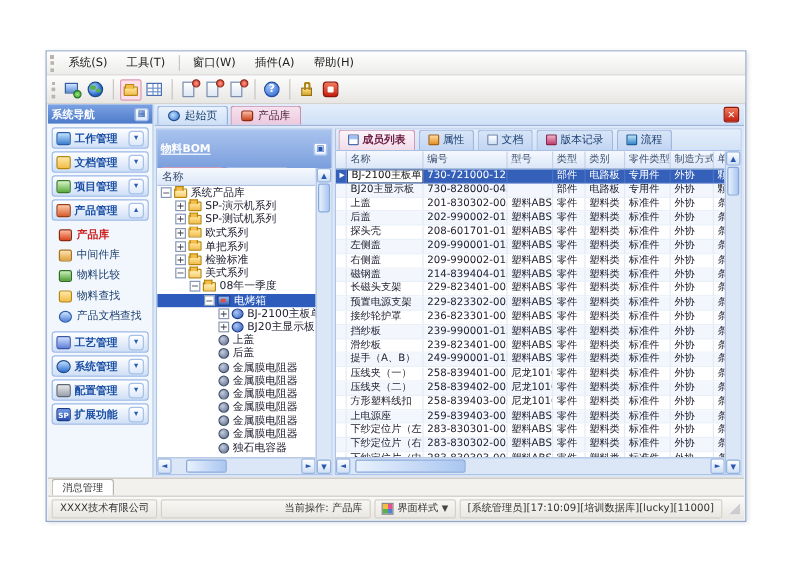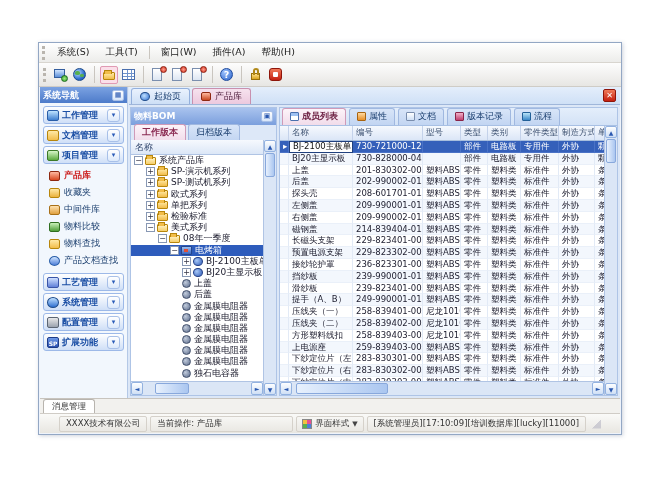--- a/index.html
+++ b/index.html
@@ -90,22 +90,22 @@
   .dtab.active { background:linear-gradient(#f6e2ee,#ecc9de); border-color:#c890ae; color:#50203e; }
   .dt-icon { width:10px; height:9px; border-radius:2px; }
   [data-name="startpage-icon"] { background:radial-gradient(circle at 40% 40%, #bfe0ff, #2f6fd0); border:1px solid #1c4a8a; border-radius:50%; }
   [data-name="product-tab-icon"] { background:linear-gradient(#ffb9a0,#c84820); border:1px solid #8e2810; }
   .strip-close { position:absolute; right:4px; top:2px; width:13px; height:13px; border-radius:2px;
                  background:linear-gradient(#f07a5a,#c41f10); border:1px solid #8e150a; color:#fff;
                  font-size:8px; line-height:11px; text-align:center; font-weight:bold; }
 
   
   .bom { position:absolute; left:1px; top:20px; width:147px; bottom:2px; background:#f2f7fd; border:1px solid #aec4e6; }
-  .panel-title { height:17px; background:linear-gradient(#a9c3ee,#7b9fdd); color:#fff; font-size:9px; font-weight:bold;
-                 display:flex; align-items:center; justify-content:space-between; padding:0 3px; }
+  .panel-title { height:32px; background:linear-gradient(#a9c3ee,#7b9fdd); color:#fff; font-size:9px; font-weight:bold;
+                 display:flex; align-items:center; justify-content:space-between; padding:0 3px;text-decoration:underline; }
   .vtabs { height:17px; display:flex; align-items:flex-end; padding-left:3px; background:#dde8f8; border-bottom:1px solid #aac2e8; }
   .vtab { font-size:9px; padding:1px 7px 2px; border:1px solid #a0b8e0; border-bottom:none; border-radius:3px 3px 0 0;
           background:linear-gradient(#d8e5f8,#c2d5f2); color:#1a3e6e; margin-right:2px; }
   .vtab.active { background:linear-gradient(#fdf4f9,#f1dcea); color:#8a2a52; font-weight:bold; border-color:#cf9ab8; }
   .tree-wrap { position:absolute; left:0; right:0; top:32px; bottom:0; display:flex; background:#fff; }
   .tree-col { flex:1; overflow:hidden; display:flex; flex-direction:column; }
   .tree-header { height:15px; flex:none; background:linear-gradient(#f6f9fe,#dce7f7); border-bottom:1px solid #b0c4e4;
                  font-size:9px; color:#33486e; padding:1px 4px; }
   .tree-body { flex:1; overflow:hidden; position:relative; }
   .tree-row { height:11.2px; display:flex; align-items:center; font-size:9px; color:#223; white-space:nowrap; overflow:hidden; }
@@ -158,21 +158,21 @@
   .vscroll .sthumb { height:24px; margin:1px; }
   .hscroll .sthumb { margin:1px; }
   .strack { flex:1; }
 
   
   .msgstrip { position:absolute; left:1px; right:1px; bottom:21px; height:15px; background:#f2f1ee; border-top:1px solid #c8c4be;
               display:flex; align-items:flex-end; padding-left:3px; }
   .msgtab { height:14px; background:#fff; border:1px solid #b8b4ae; border-bottom:none; border-radius:3px 3px 0 0;
             font-size:8.5px; color:#333; padding:1px 8px; }
   .statusbar { position:absolute; left:1px; right:1px; bottom:1px; height:20px; background:linear-gradient(#fafaf8,#e8e6e1);
-               border-top:1px solid #d0ccc6; display:flex; align-items:center; font-size:8.5px; color:#333; padding:0 19px; }
+               border-top:1px solid #d0ccc6; display:flex; align-items:center; font-size:8.5px; color:#333; padding:0 3px;text-align:right; }
   .st-cell { border:1px solid #d5d1ca; border-radius:2px; padding:1px 6px; margin-right:3px; white-space:nowrap; overflow:hidden; }
   .st-op { flex:1; }
   .style-box { display:flex; align-items:center; gap:3px; border:1px solid #d5d1ca; border-radius:2px; padding:1px 5px; margin-right:3px; }
   .style-icon { width:10px; height:10px; border:1px solid #888;
                 background: conic-gradient(#e85090 0 25%, #4f7fd8 0 50%, #59b04f 0 75%, #f2c040 0); }
   .dropcaret { font-size:7px; color:#444; }
   .resize-grip { width:10px; height:10px; margin-left:2px;
                  background: linear-gradient(135deg, transparent 50%, #aab 50%) ;
                  clip-path: polygon(100% 0, 100% 100%, 0 100%); opacity:.5; }
 </style>
@@ -270,28 +270,29 @@
             <div class="acc-btn" data-name="sidebar-panel-1">
               <span class="p-icon" data-name="doc-mgmt-icon"></span>
               <span data-name="sidebar-panel-label">文档管理</span>
               <span class="acc-chev" data-name="chevron-down-icon">▾</span>
             </div>
             <div class="acc-btn" data-name="sidebar-panel-2">
               <span class="p-icon" data-name="project-mgmt-icon"></span>
               <span data-name="sidebar-panel-label">项目管理</span>
               <span class="acc-chev" data-name="chevron-down-icon">▾</span>
             </div>
+            <div class="acc-btn" data-name="sidebar-panel-3">
+              <span class="p-icon" data-name="product-mgmt-icon"></span>
+              <span data-name="sidebar-panel-label">产品管理</span>
+              <span class="acc-chev" data-name="chevron-up-icon">▴</span>
+            </div>
             <div class="nav-items" data-name="sidebar-panel-items">
               <div class="nav-item selected" data-name="sidebar-item-产品库">
                 <span class="nav-icon" data-name="product-library-icon"></span>
                 <span class="nav-label" data-name="sidebar-item-label">产品库</span>
-              </div>
-              <div class="nav-item" data-name="sidebar-item-收藏夹">
-                <span class="nav-icon" data-name="favorites-icon"></span>
-                <span class="nav-label" data-name="sidebar-item-label">收藏夹</span>
               </div>
               <div class="nav-item" data-name="sidebar-item-中间件库">
                 <span class="nav-icon" data-name="intermediate-icon"></span>
                 <span class="nav-label" data-name="sidebar-item-label">中间件库</span>
               </div>
               <div class="nav-item" data-name="sidebar-item-物料比较">
                 <span class="nav-icon" data-name="compare-icon"></span>
                 <span class="nav-label" data-name="sidebar-item-label">物料比较</span>
               </div>
               <div class="nav-item" data-name="sidebar-item-物料查找">

